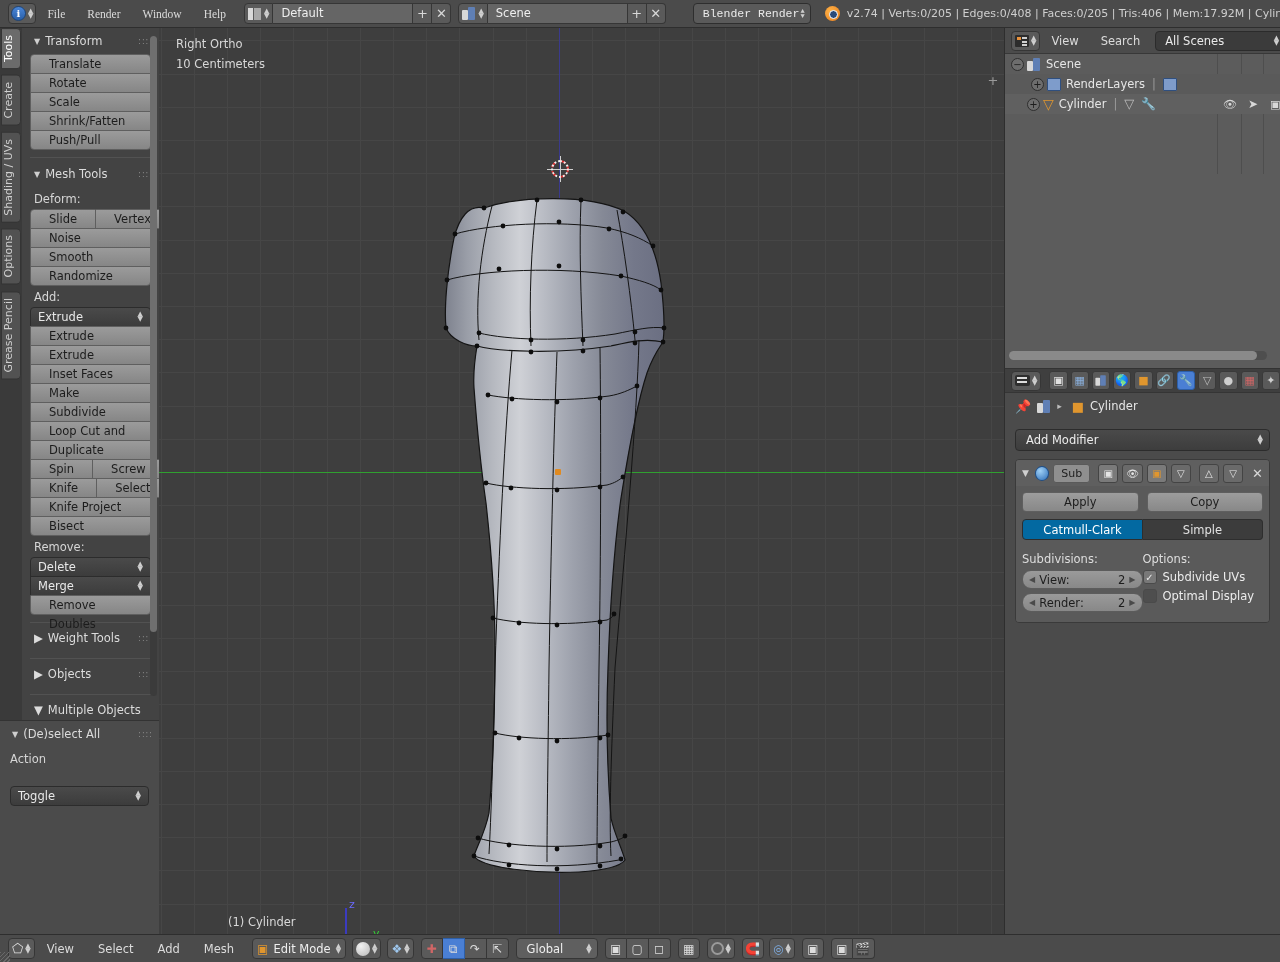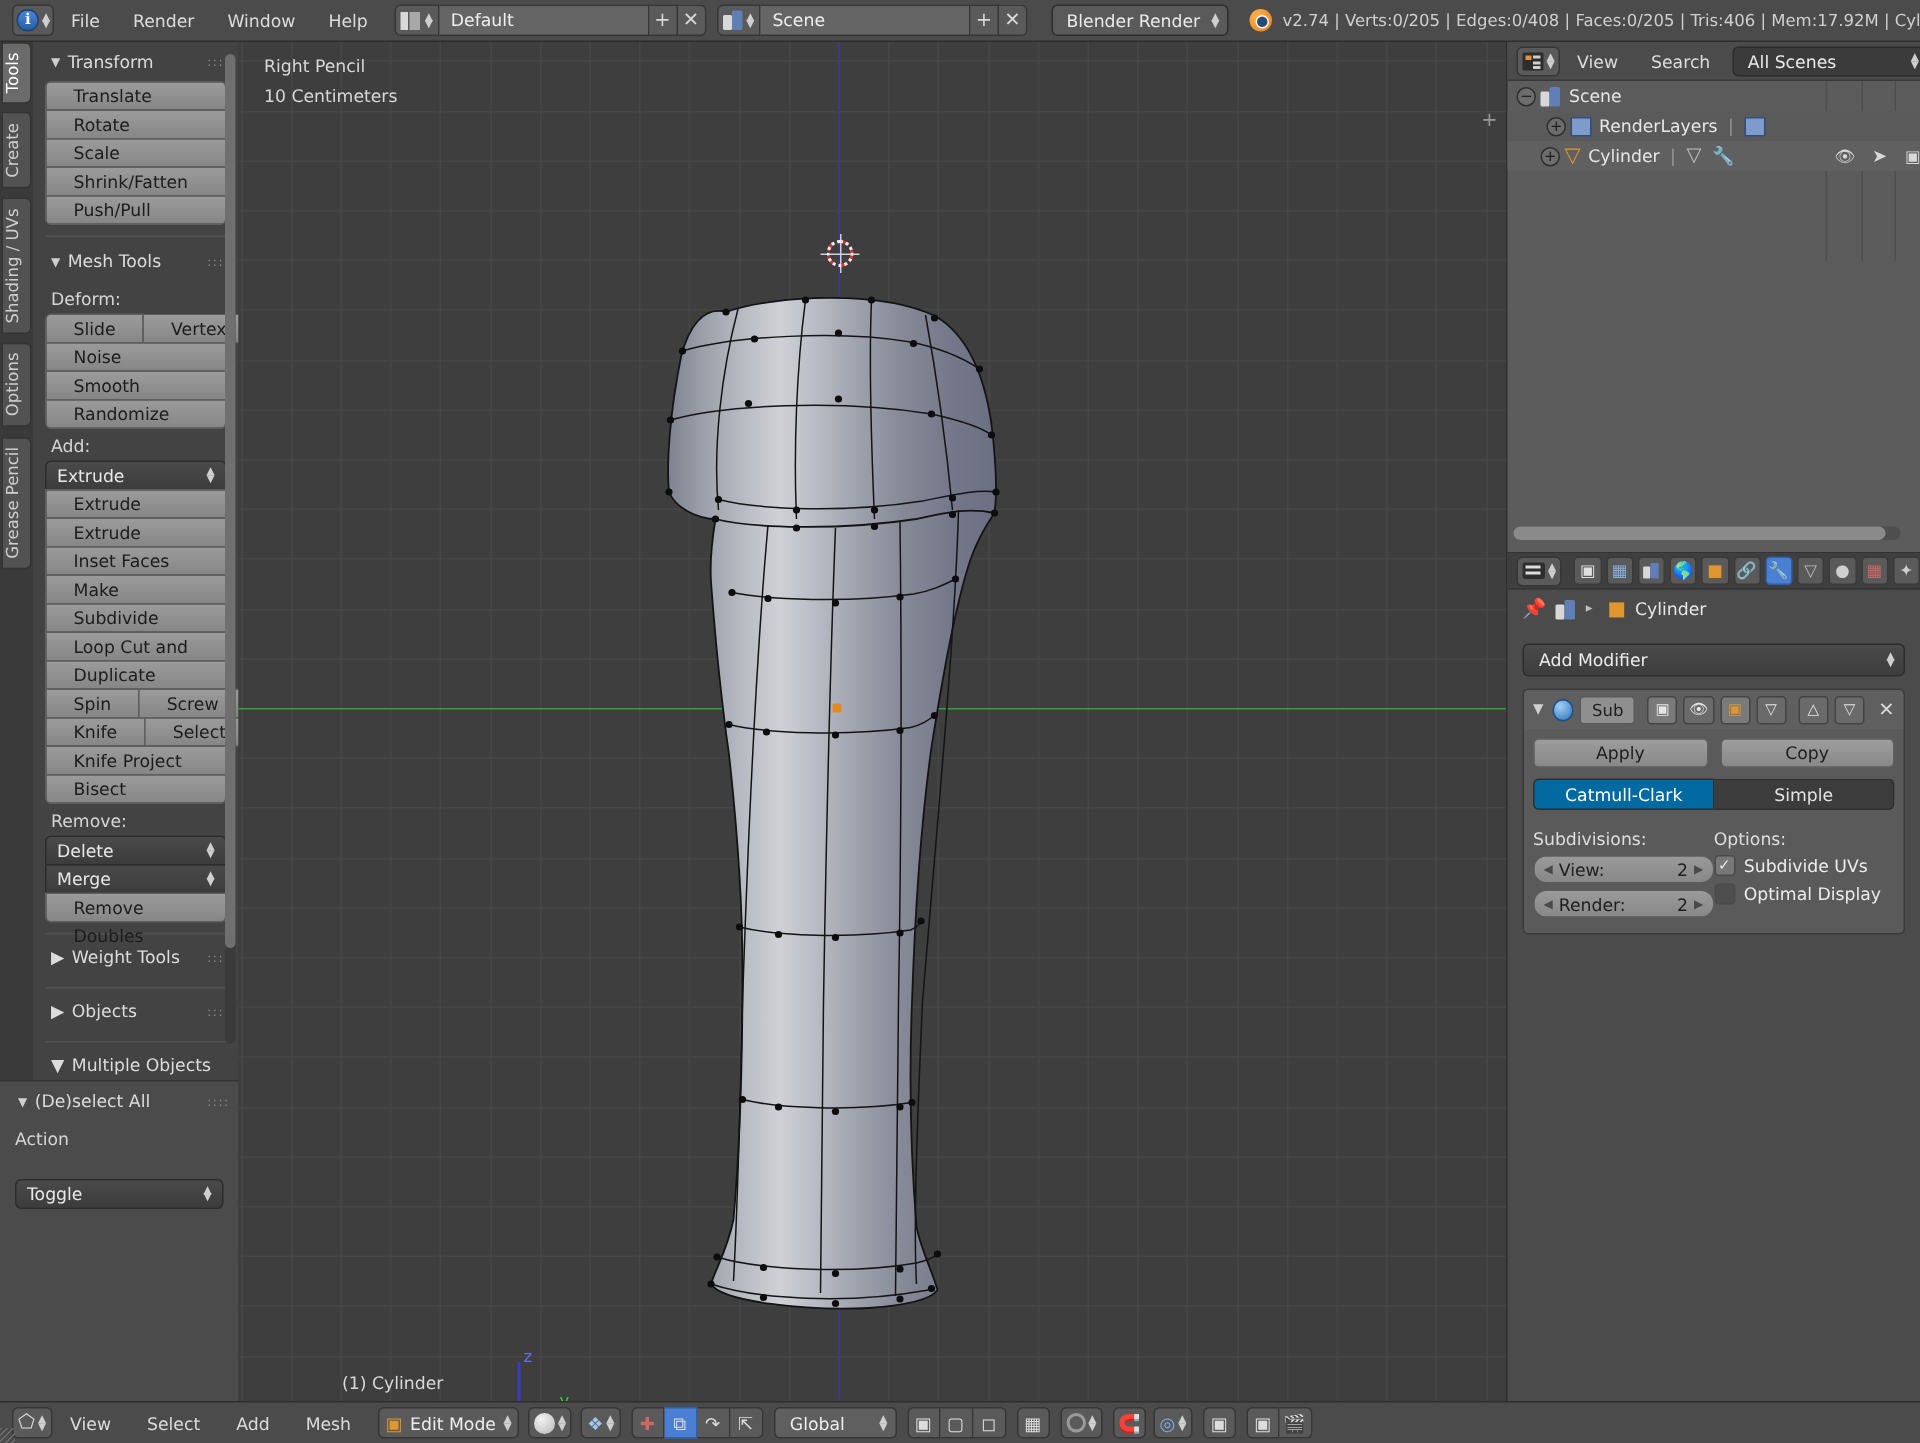--- a/index.html
+++ b/index.html
@@ -27,21 +27,21 @@
   }
   .ic-info {
     width:15px;height:15px;border-radius:50%;
     background:linear-gradient(#4a86d8,#2a5fa8);
     border:1px solid #1d4376;
     display:flex;align-items:center;justify-content:center;
     font-size:10px; font-weight:bold; color:#fff; font-family:"DejaVu Serif",serif;
   }
   .spin-arrows { display:flex;flex-direction:column;line-height:5px;font-size:7px;color:#cfcfcf; }
   .menu-item {
-    padding:0 11px; height:28px; line-height:28px; font-size:11.5px; color:#dcdcdc; cursor:default;
+    padding:0 11px; height:28px; line-height:28px; font-size:11.5px; color:#dcdcdc; cursor:default;font-family:Liberation Serif, serif;
   }
   .tb-group {
     display:flex; align-items:center; height:21px; margin-left:7px;
   }
   .tb-icon-btn {
     background:#5a5a5a;border:1px solid #363636;border-radius:4px 0 0 4px;
     height:21px;display:flex;align-items:center;padding:0 3px;gap:2px;
   }
   .tb-text-field {
     background:#656565; border:1px solid #363636; border-left:none;
@@ -52,24 +52,24 @@
     width:19px;height:21px;background:#5a5a5a;border:1px solid #363636;border-left:none;
     display:flex;align-items:center;justify-content:center;font-size:13px;color:#d8d8d8;
   }
   .tb-sq.last { border-radius:0 4px 4px 0; }
   .layout-ico { width:14px;height:12px;display:flex;gap:1px; }
   .layout-ico i { display:block;background:#d9d9d9; }
   .scene-ico { width:14px;height:13px; position:relative; }
   .scene-ico .b1{position:absolute;left:0;top:3px;width:6px;height:10px;background:#d8d8d8;border-radius:1px;}
   .scene-ico .b2{position:absolute;left:6px;top:0;width:7px;height:13px;background:#5f7fb5;border-radius:1px;}
   .render-engine {
-    margin-left:16px; height:21px; min-width:118px;
+    margin-left:27px; height:21px; min-width:118px;
     background:#5a5a5a;border:1px solid #2e2e2e;border-radius:4px;
     display:flex;align-items:center;justify-content:space-between;
-    padding:0 5px 0 9px; font-size:11.5px;color:#eaeaea;
+    padding:0 5px 0 9px; font-size:11.5px;color:#eaeaea;font-family:Liberation Mono, monospace;
   }
   .stats {
     margin-left:14px; display:flex;align-items:center;gap:7px;
     font-size:11px;color:#cfcfcf; white-space:nowrap;
   }
   .blender-logo {
     width:15px;height:15px;border-radius:50%;
     background:radial-gradient(circle at 35% 35%,#ffb347,#e87d1e);
     position:relative;
   }
@@ -702,21 +702,21 @@
       <rect x="396" y="441" width="6" height="6" rx="1" fill="#e08a20"></rect>
     </svg>
 
     <div class="cursor3d" style="left:388px;top:128px">
       <div class="cx"></div>
         <div class="cy"></div>
       <div class="ring"></div>
         <div class="ring2"></div>
     </div>
 
-    <div class="vp-text" style="left:17px;top:9px">Right Pencil</div>
+    <div class="vp-text" style="left:17px;top:9px">Right Ortho</div>
     <div class="vp-text" style="left:17px;top:29px">10 Centimeters</div>
     <div class="vp-text" style="left:69px;top:887px">(1) Cylinder</div>
 
     <div class="axisgiz">
       <div class="zl"></div>
       <span class="zt">z</span>
       <span class="yt">y</span>
     </div>
 
     <div class="vp-topright">+</div>

